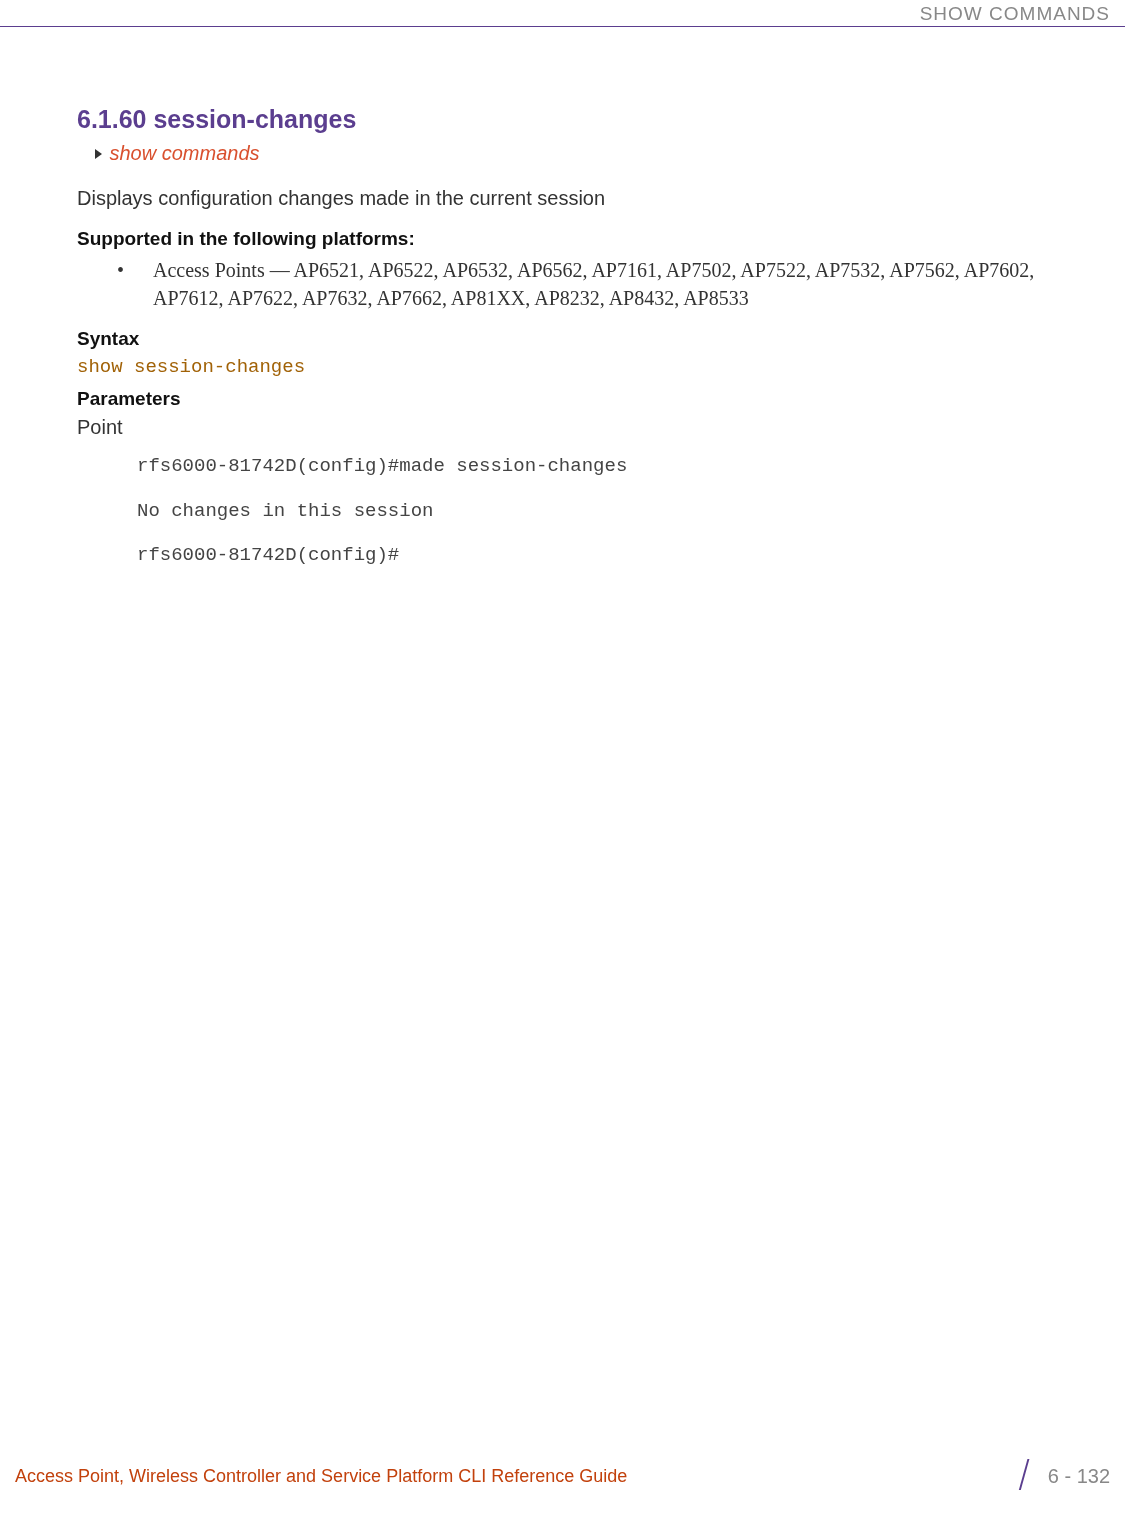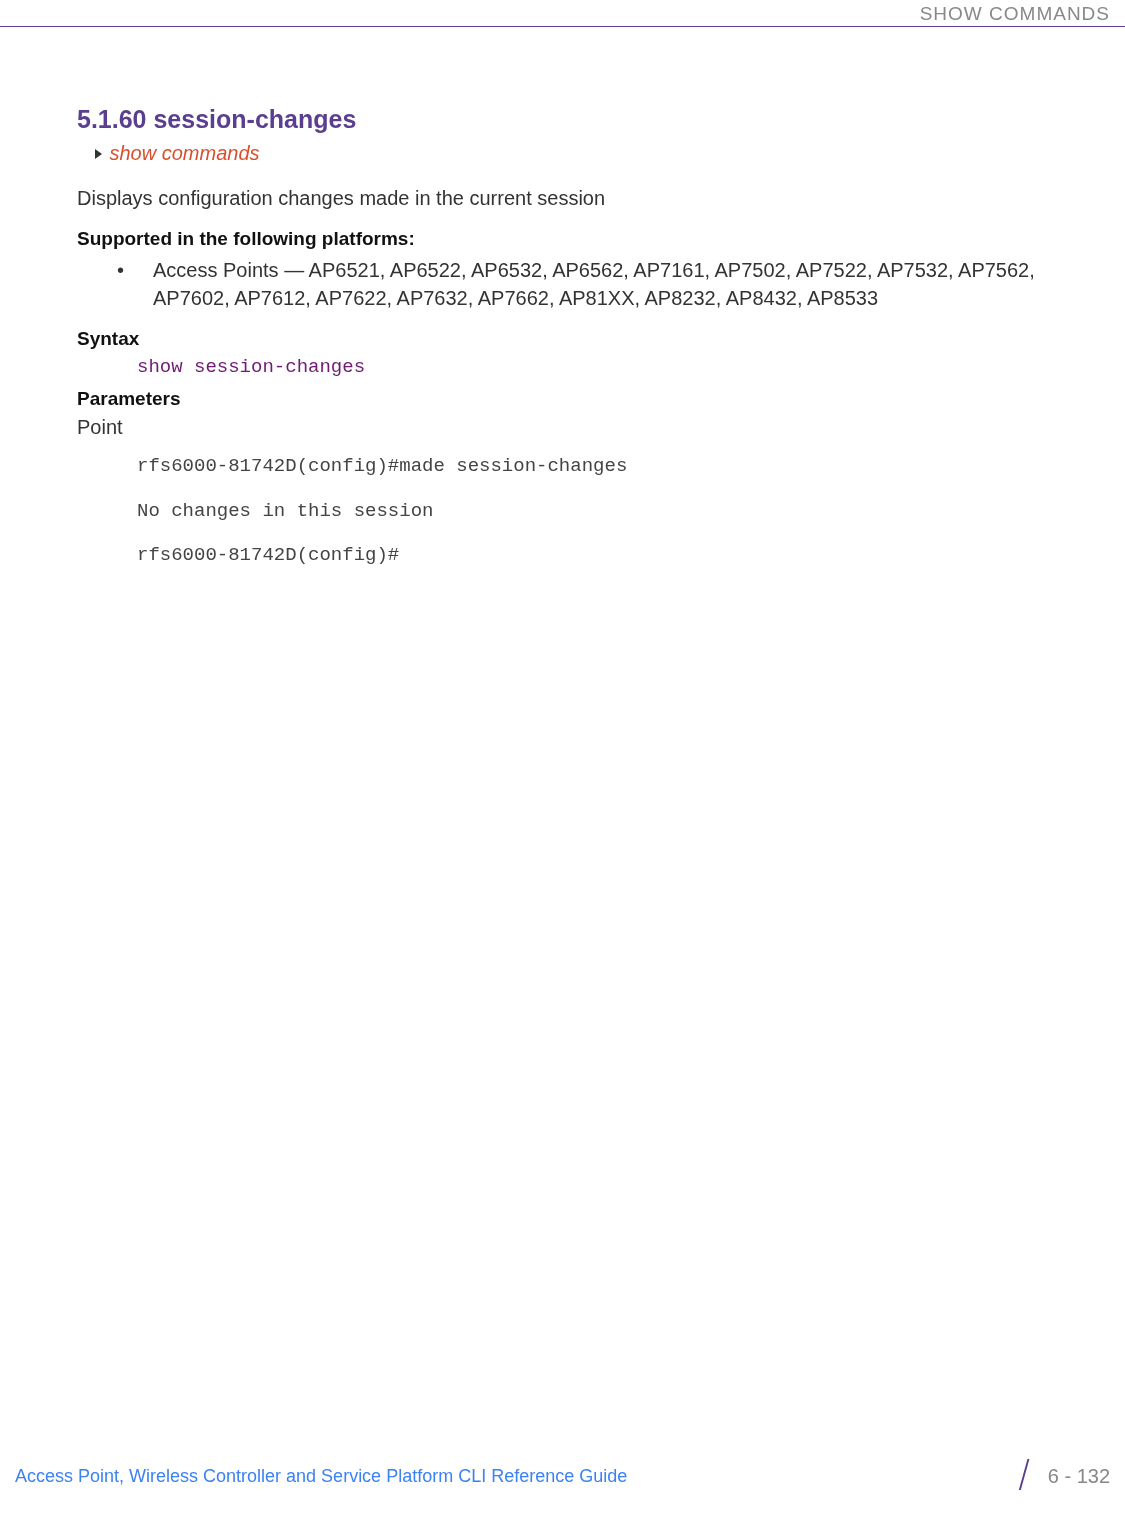--- a/index.html
+++ b/index.html
@@ -72,20 +72,21 @@
     .section-heading {
       font-weight: bold;
       font-size: 19px;
       color: #111;
       margin-bottom: 6px;
     }
     .bullet-list {
       list-style: none;
       margin-left: 40px;
       margin-bottom: 16px;
+      font-family: Liberation Serif, serif;
     }
     .bullet-list li {
       position: relative;
       padding-left: 36px;
       font-size: 20px;
       color: #333;
       line-height: 1.4;
       margin-bottom: 6px;
       font-weight: 300;
     }
@@ -93,22 +94,21 @@
       content: "•";
       position: absolute;
       left: 0;
       top: 0;
       font-size: 20px;
       color: #333;
     }
     .code-line {
       font-family: "Courier New", monospace;
       font-size: 19px;
-      color: #701a75;
-      margin-left: 60px;
+      color: #a16207;
       margin-bottom: 4px;
     }
     .param-value {
       font-size: 20px;
       color: #333;
       margin-bottom: 14px;
       font-weight: 300;
     }
     .example-block {
       margin-left: 60px;
@@ -127,21 +127,21 @@
       position: absolute;
       bottom: 18px;
       left: 15px;
       right: 15px;
       display: flex;
       justify-content: space-between;
       align-items: center;
     }
     .footer-text {
       font-size: 18px;
-      color: #3b82f6;
+      color: #c2410c;
       font-weight: 300;
     }
     .footer-right {
       display: flex;
       align-items: center;
       gap: 18px;
     }
     .footer-slash {
       font-size: 42px;
       color: #5b3e8f;
@@ -158,21 +158,21 @@
     .params-block { margin-bottom: 10px; margin-top: 6px;}
     .example-heading-block { margin-bottom: 6px; margin-top: 6px;}
   </style>
 </head>
 <body>
 
 <div class="header-line"></div>
 <div class="header-label">SHOW COMMANDS</div>
 
 <div class="content">
-  <h2 class="section-title">5.1.60 session-changes</h2>
+  <h2 class="section-title">6.1.60 session-changes</h2>
   <div class="subtitle-row">
     <span class="arrow-icon"></span>
     <span class="show-commands-link">show commands</span>
   </div>
   <p class="description">Displays configuration changes made in the current session</p>
 
   <p class="section-heading">Supported in the following platforms:</p>
   <ul class="bullet-list">
     <li>Access Points — AP6521, AP6522, AP6532, AP6562, AP7161, AP7502, AP7522, AP7532, AP7562, AP7602, AP7612, AP7622, AP7632, AP7662, AP81XX, AP8232, AP8432, AP8533</li>
   </ul>

